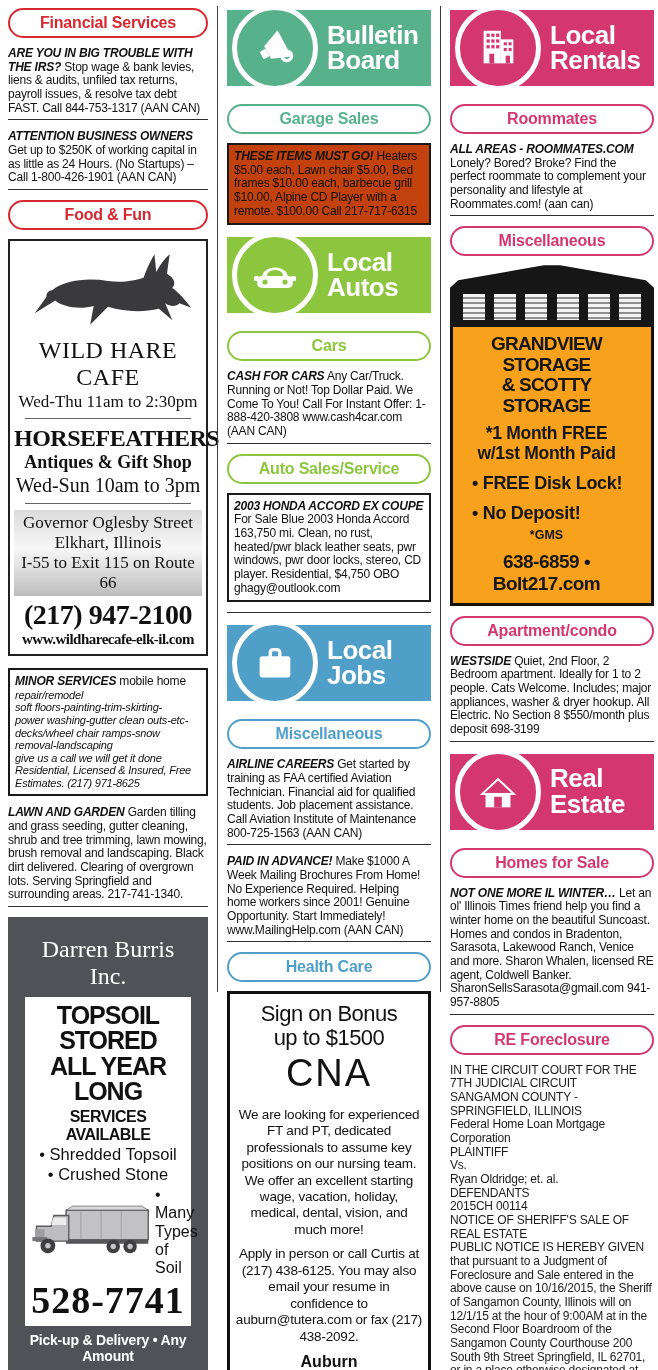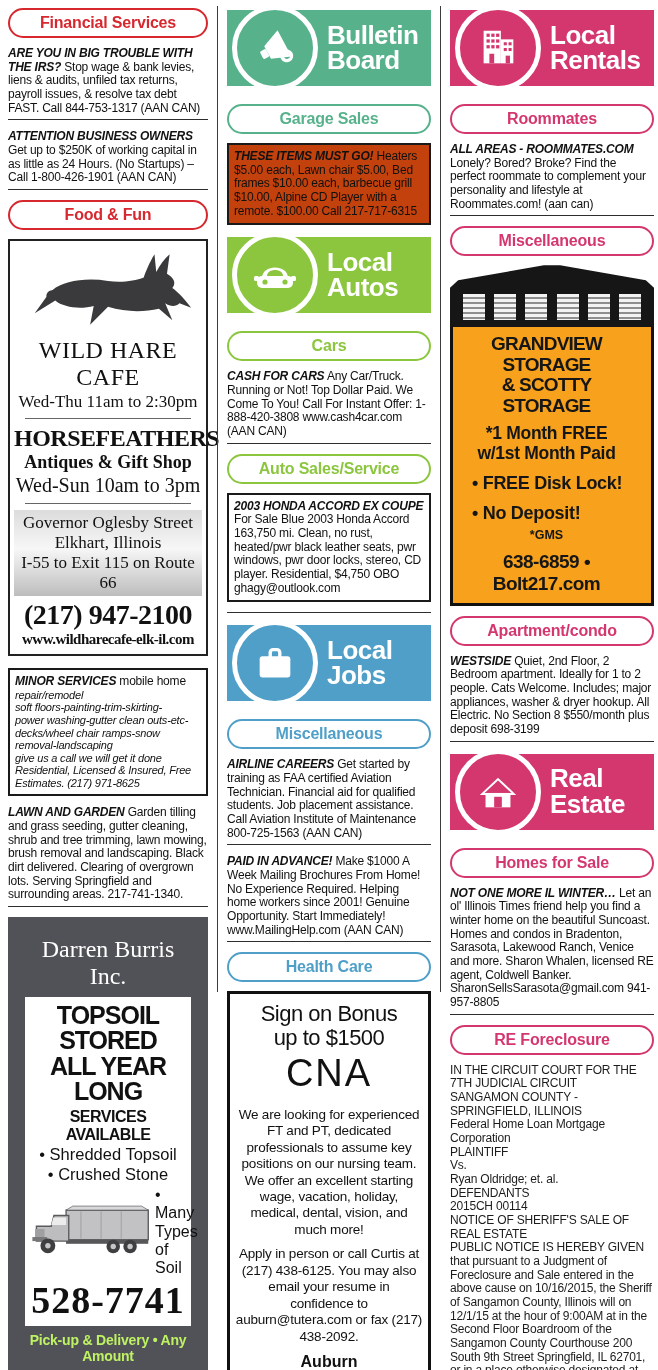--- a/index.html
+++ b/index.html
@@ -59,21 +59,21 @@
   .burris{background:#515257;padding:17px;margin:0 0 12px 0;}
   .bur-title{color:#fff;font-family:"Liberation Serif","DejaVu Serif",serif;font-size:24px;text-align:center;padding:2px 0 7px 0;}
   .bur-inner{background:#fff;text-align:center;padding:6px 2px 2px 2px;}
   .bur-h{font-size:25px;font-weight:800;letter-spacing:-1px;line-height:1.02;}
   .bur-sub{font-size:16px;font-weight:800;letter-spacing:-0.5px;margin-top:3px;}
   .bur-b{font-size:16.5px;margin-top:1px;}
   .bur-row{display:flex;align-items:center;margin-top:2px;}
   .bur-row svg{flex:0 0 128px;}
   .bur-soil{font-size:16px;text-align:left;line-height:1.15;}
   .bur-phone{font-family:"Liberation Serif","DejaVu Serif",serif;font-size:38px;font-weight:bold;letter-spacing:1px;margin:0 0 2px 0;}
-  .bur-foot{color:#bef264;font-size:14px;font-weight:bold;text-align:center;padding-top:6px;letter-spacing:-0.2px;}
+  .bur-foot{color:#ffffff;font-size:14px;font-weight:bold;text-align:center;padding-top:6px;letter-spacing:-0.2px;}
 
   
   .cna{border:3px solid #111;text-align:center;padding:8px 5px;margin:0 0 10px 0;}
   .cna-h{font-size:22px;font-weight:400;line-height:1.05;letter-spacing:-0.5px;}
   .cna-t{font-size:38px;font-weight:400;letter-spacing:2px;margin:3px 0 12px 0;}
   .cna-p{font-size:13.5px;line-height:1.22;margin:0 0 8px 0;letter-spacing:-0.2px;}
   .cna-f1{font-size:16px;font-weight:bold;}
   .cna-f2{font-size:16px;font-weight:bold;letter-spacing:-0.5px;}
 
   

